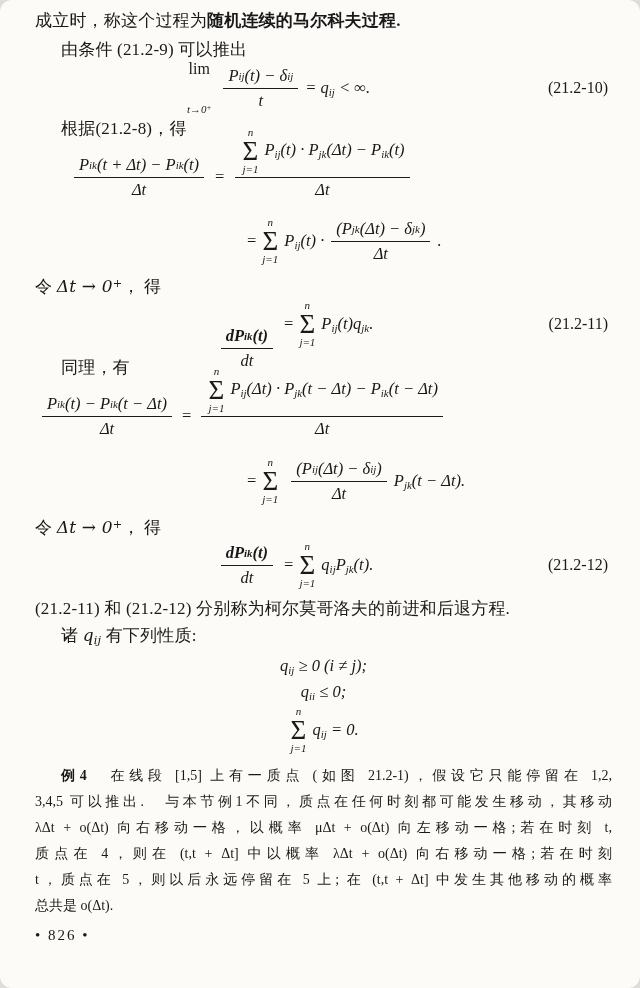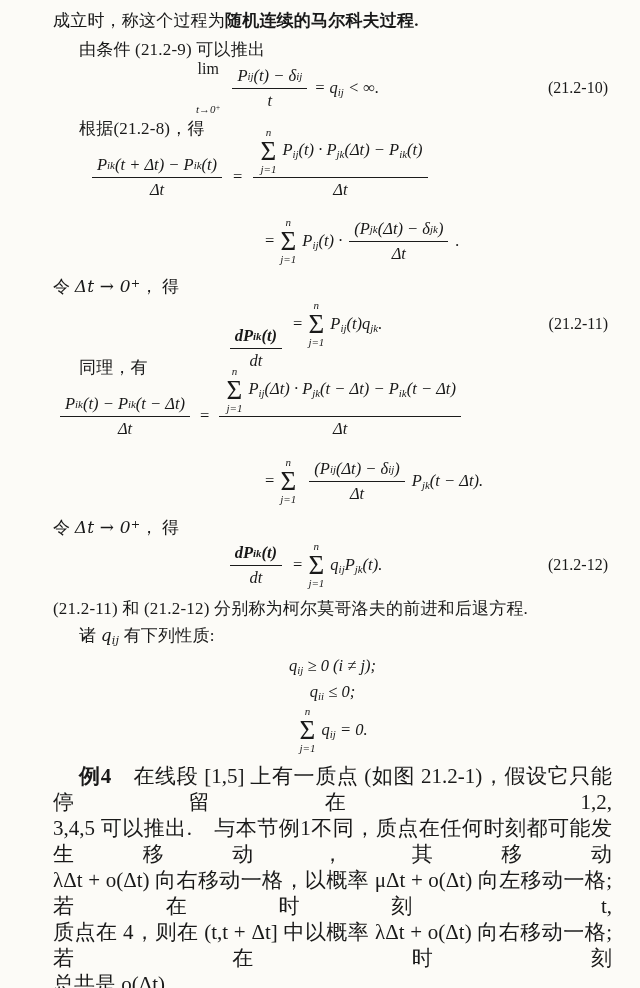--- a/index.html
+++ b/index.html
@@ -1,20 +1,21 @@
 <!DOCTYPE html>
 <html><head>
 <meta charset="utf-8">
 <style>
   html,body { margin:0; padding:0; background:#ddd; }
   .page {
     width:640px; height:988px; margin:0 auto; box-sizing:border-box;
     background:#fcfbf7; color:#191919; position:relative; overflow:hidden;
-    padding:10px 28px 0 53px;
+    padding:10px 28px 0 35px;
     font-family:"Liberation Serif","DejaVu Serif",serif;
+    border-radius:12px;
   }
   .cn { font-size:17px; line-height:21px; margin:0; letter-spacing:0.2px; }
   .ind { text-indent:26px; }
   b, .bold { font-weight:bold; }
   .mt6{margin-top:6px;} .mt8{margin-top:8px;} .mt10{margin-top:10px;} .mt4{margin-top:4px;} .mt2{margin-top:2px;}
 
   
   .m { font-style:italic; font-family:"DejaVu Serif",serif; }
   .mtext { font-style:italic; font-size:16.5px; white-space:nowrap; }
   sub { font-size:0.66em; vertical-align:-0.3em; font-style:italic; }
@@ -36,21 +37,21 @@
   .sum .sup { font-size:11px; font-style:italic; line-height:11px; }
   .sum .sigma { font-size:27px; line-height:26px; font-style:normal; }
   .sum .sub { font-size:11px; font-style:italic; line-height:11px; }
 
   .lim { display:inline-flex; flex-direction:column; align-items:center;
          line-height:1; margin-right:5px; vertical-align:middle;gap:25px; }
   .lim .w { font-size:16px; font-style:normal; line-height:16px; }
   .lim .s { font-size:11px; font-style:italic; line-height:12px; }
 
   .props { display:flex; flex-direction:column; align-items:center; }
-  .exline { font-size:21px; line-height:26px; margin:0; text-align:justify; text-align-last:justify; }
+  .exline { font-size:14px; line-height:26px; margin:0; text-align:justify; text-align-last:justify; }
   .exline.last { text-align-last:left; }
   .pagenum { font-size:15px; margin-top:8px; letter-spacing:2px; }
 </style>
 </head>
 <body>
 
 <div class="page">
 
   <p class="cn"><span>成立时，称这个过程为</span><b>随机连续的马尔科夫过程.</b></p>
 
@@ -194,18 +195,19 @@
       </span>
       <span class="mtext">q<sub>ij</sub> = 0.</span>
     </div>
   </div>
 
   <div class="mt8">
     <p class="exline" style="text-indent:26px;"><b>例4</b><span>　在线段 [1,5] 上有一质点 (如图 21.2-1)，假设它只能停留在 1,2,</span></p>
     <p class="exline">3,4,5 可以推出.　与本节例1不同，质点在任何时刻都可能发生移动，其移动</p>
     <p class="exline">λΔt + o(Δt) 向右移动一格，以概率 μΔt + o(Δt) 向左移动一格;若在时刻 t,</p>
     <p class="exline">质点在 4，则在 (t,t + Δt] 中以概率 λΔt + o(Δt) 向右移动一格;若在时刻</p>
+    <p class="exline">t，质点在 5，则以后永远停留在 5 上; 在 (t,t + Δt] 中发生其他移动的概率</p>
     <p class="exline last">总共是 o(Δt).</p>
   </div>
 
   <div class="pagenum">• 826 •</div>
 
 </div>
 
 </body></html>

